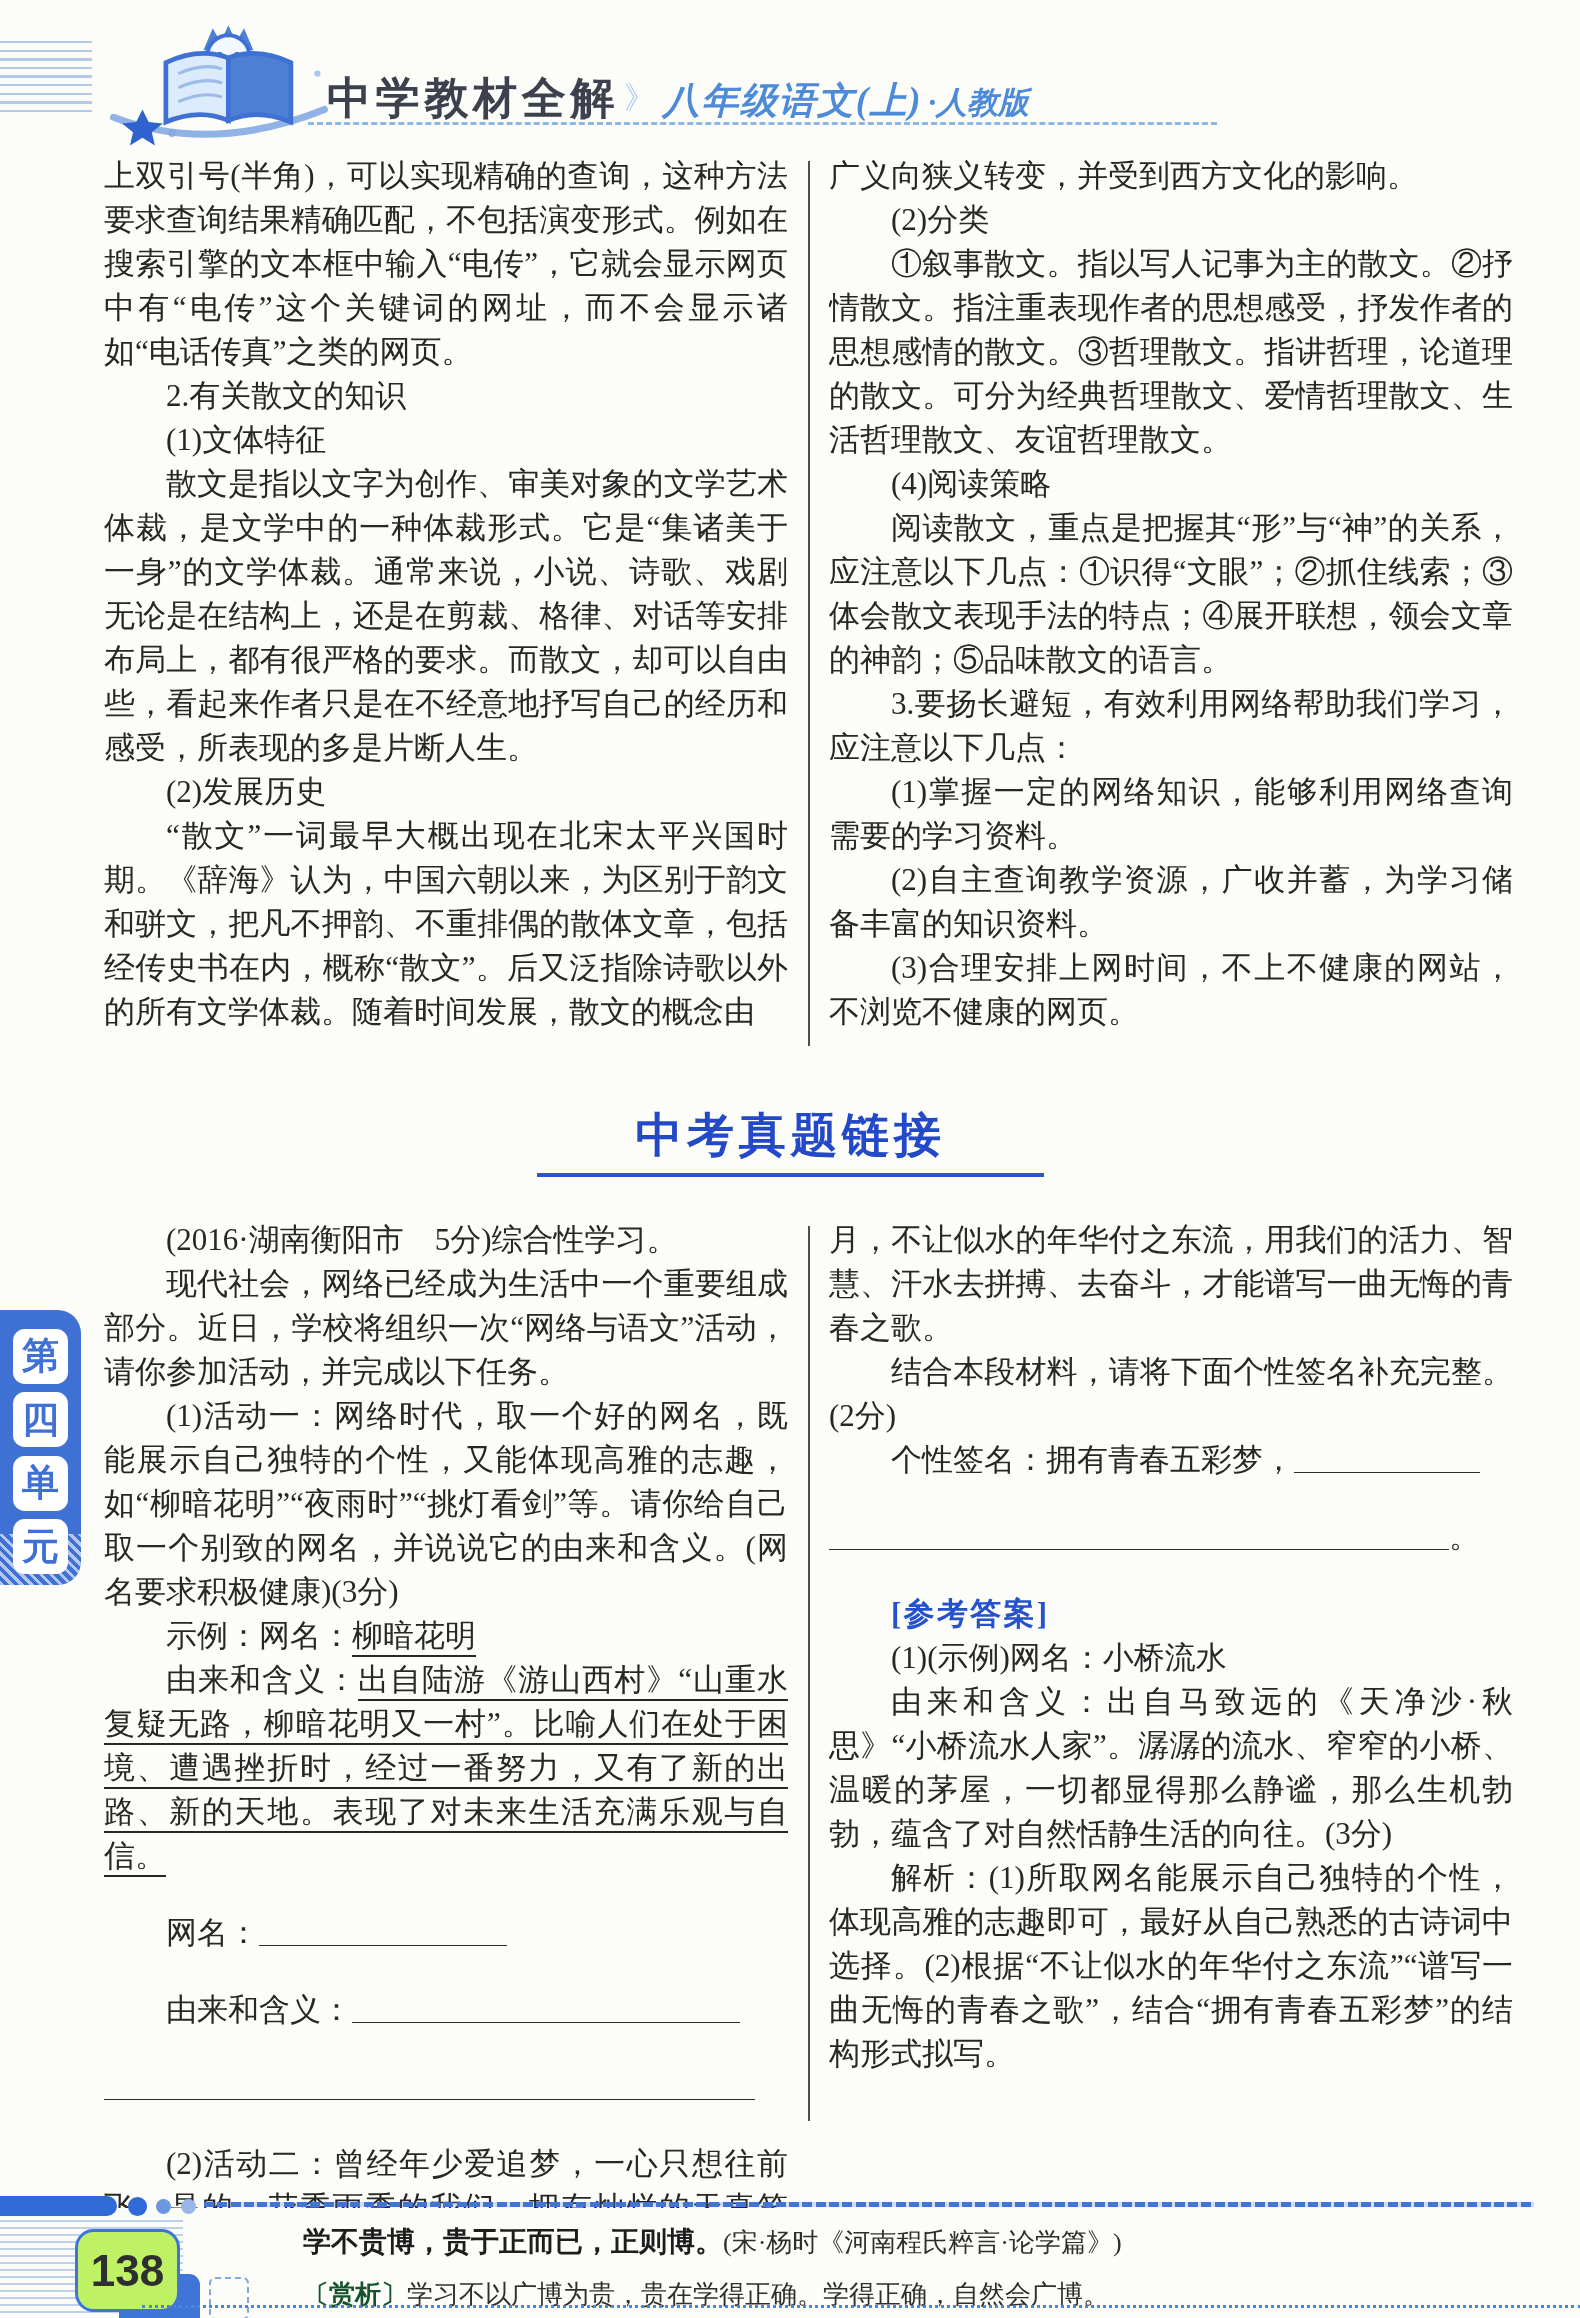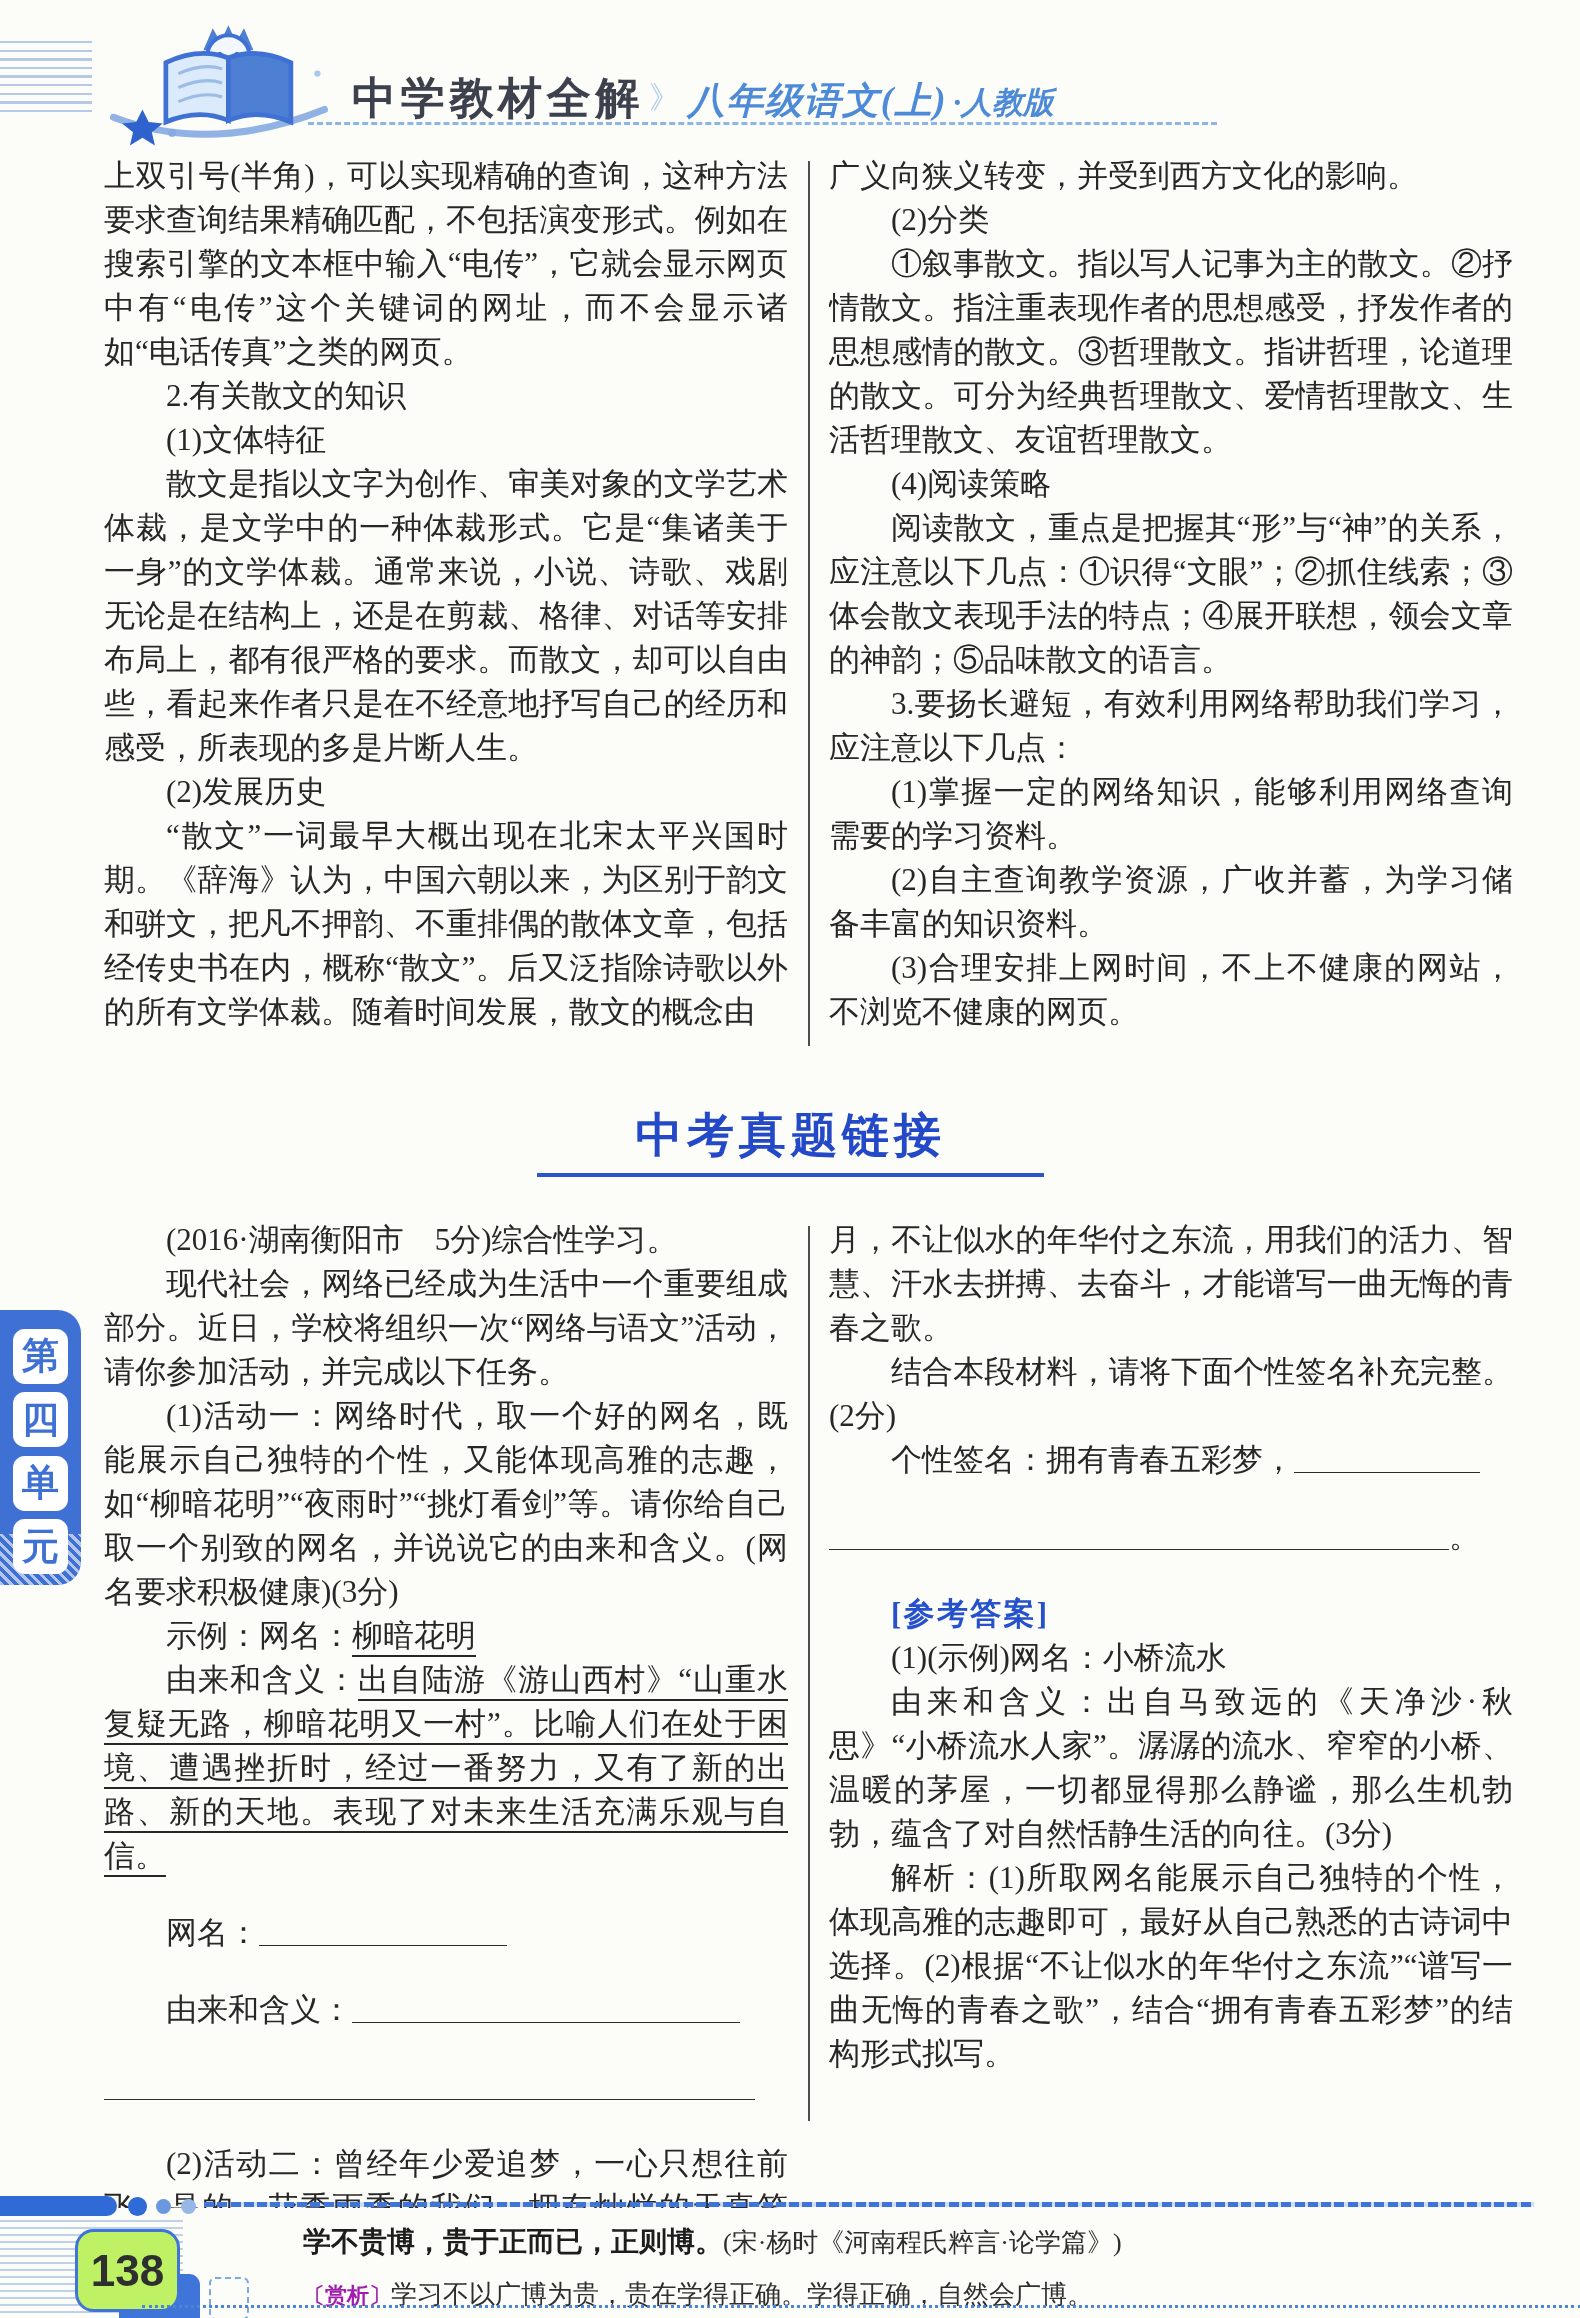--- a/index.html
+++ b/index.html
@@ -7,21 +7,21 @@
     position:relative;width:1581px;height:2319px;margin:0 auto;
     background:#fcfcf8;overflow:hidden;
     font-family:"Liberation Serif","DejaVu Serif",serif;color:#272727;
   }
   
   .stripes-top{
     position:absolute;left:0;top:41px;width:92px;height:75px;
     background:repeating-linear-gradient(180deg,rgba(92,140,212,.45) 0 2.3px,transparent 2.3px 8.6px);
   }
   .mascot{position:absolute;left:94px;top:22px;}
-  .brand-row{position:absolute;left:352px;top:69px;width:1092px;white-space:nowrap;}
+  .brand-row{position:absolute;left:327px;top:69px;width:1092px;white-space:nowrap;}
   .brand{
     font-size:44px;font-weight:bold;color:#3c414d;letter-spacing:4.7px;
     font-family:"Liberation Sans","DejaVu Sans",sans-serif;
   }
   .chevrons{font-size:31px;color:#a9c9ec;margin:0 7.8px 0 4.7px;vertical-align:4.7px;}
   .subtitle{font-size:37px;font-style:italic;font-weight:bold;color:#4d8ad8;letter-spacing:1.6px;}
   .edition{font-size:31px;font-style:italic;font-weight:bold;color:#4d8ad8;margin-left:6.2px;}
   .header-dash{
     position:absolute;left:308px;top:122px;width:909px;height:0;
     border-top:3.1px dashed #8cb6e6;
@@ -88,21 +88,21 @@
     background:#bef264;border:3.1px solid #3f74d8;border-radius:18.7px;
     display:flex;align-items:center;justify-content:center;
     font-size:44px;font-weight:bold;color:#2f2f2f;
     font-family:"Liberation Sans","DejaVu Sans",sans-serif;
   }
   .dash-square{position:absolute;left:209px;top:2277px;width:36px;height:39px;border:2.3px dashed #7fa8e0;border-radius:6.2px;}
   .footer-text{position:absolute;left:303px;top:2221px;width:1217px;line-height:42px;}
   .q-main{font-size:28px;font-weight:bold;color:#1d1d1d;font-family:"Liberation Sans","DejaVu Sans",sans-serif;}
   .q-src{font-size:26px;color:#2e2e2e;}
   .a-row{display:block;margin-top:6.2px;}
-  .a-label{font-size:22px;font-weight:bold;color:#a21caf;}
+  .a-label{font-size:26px;font-weight:bold;color:#14532d;}
   .a-body{font-size:26px;color:#2e2e2e;}
   .bottom-dash{position:absolute;left:142px;top:2305px;width:1439px;height:0;border-top:3.1px dotted #4a86d8;}
 </style>
 </head>
 <body>
 
 <div class="page">
 
   <div class="stripes-top"></div>
   <svg class="mascot" width="250" height="125" viewBox="0 0 320 160">

